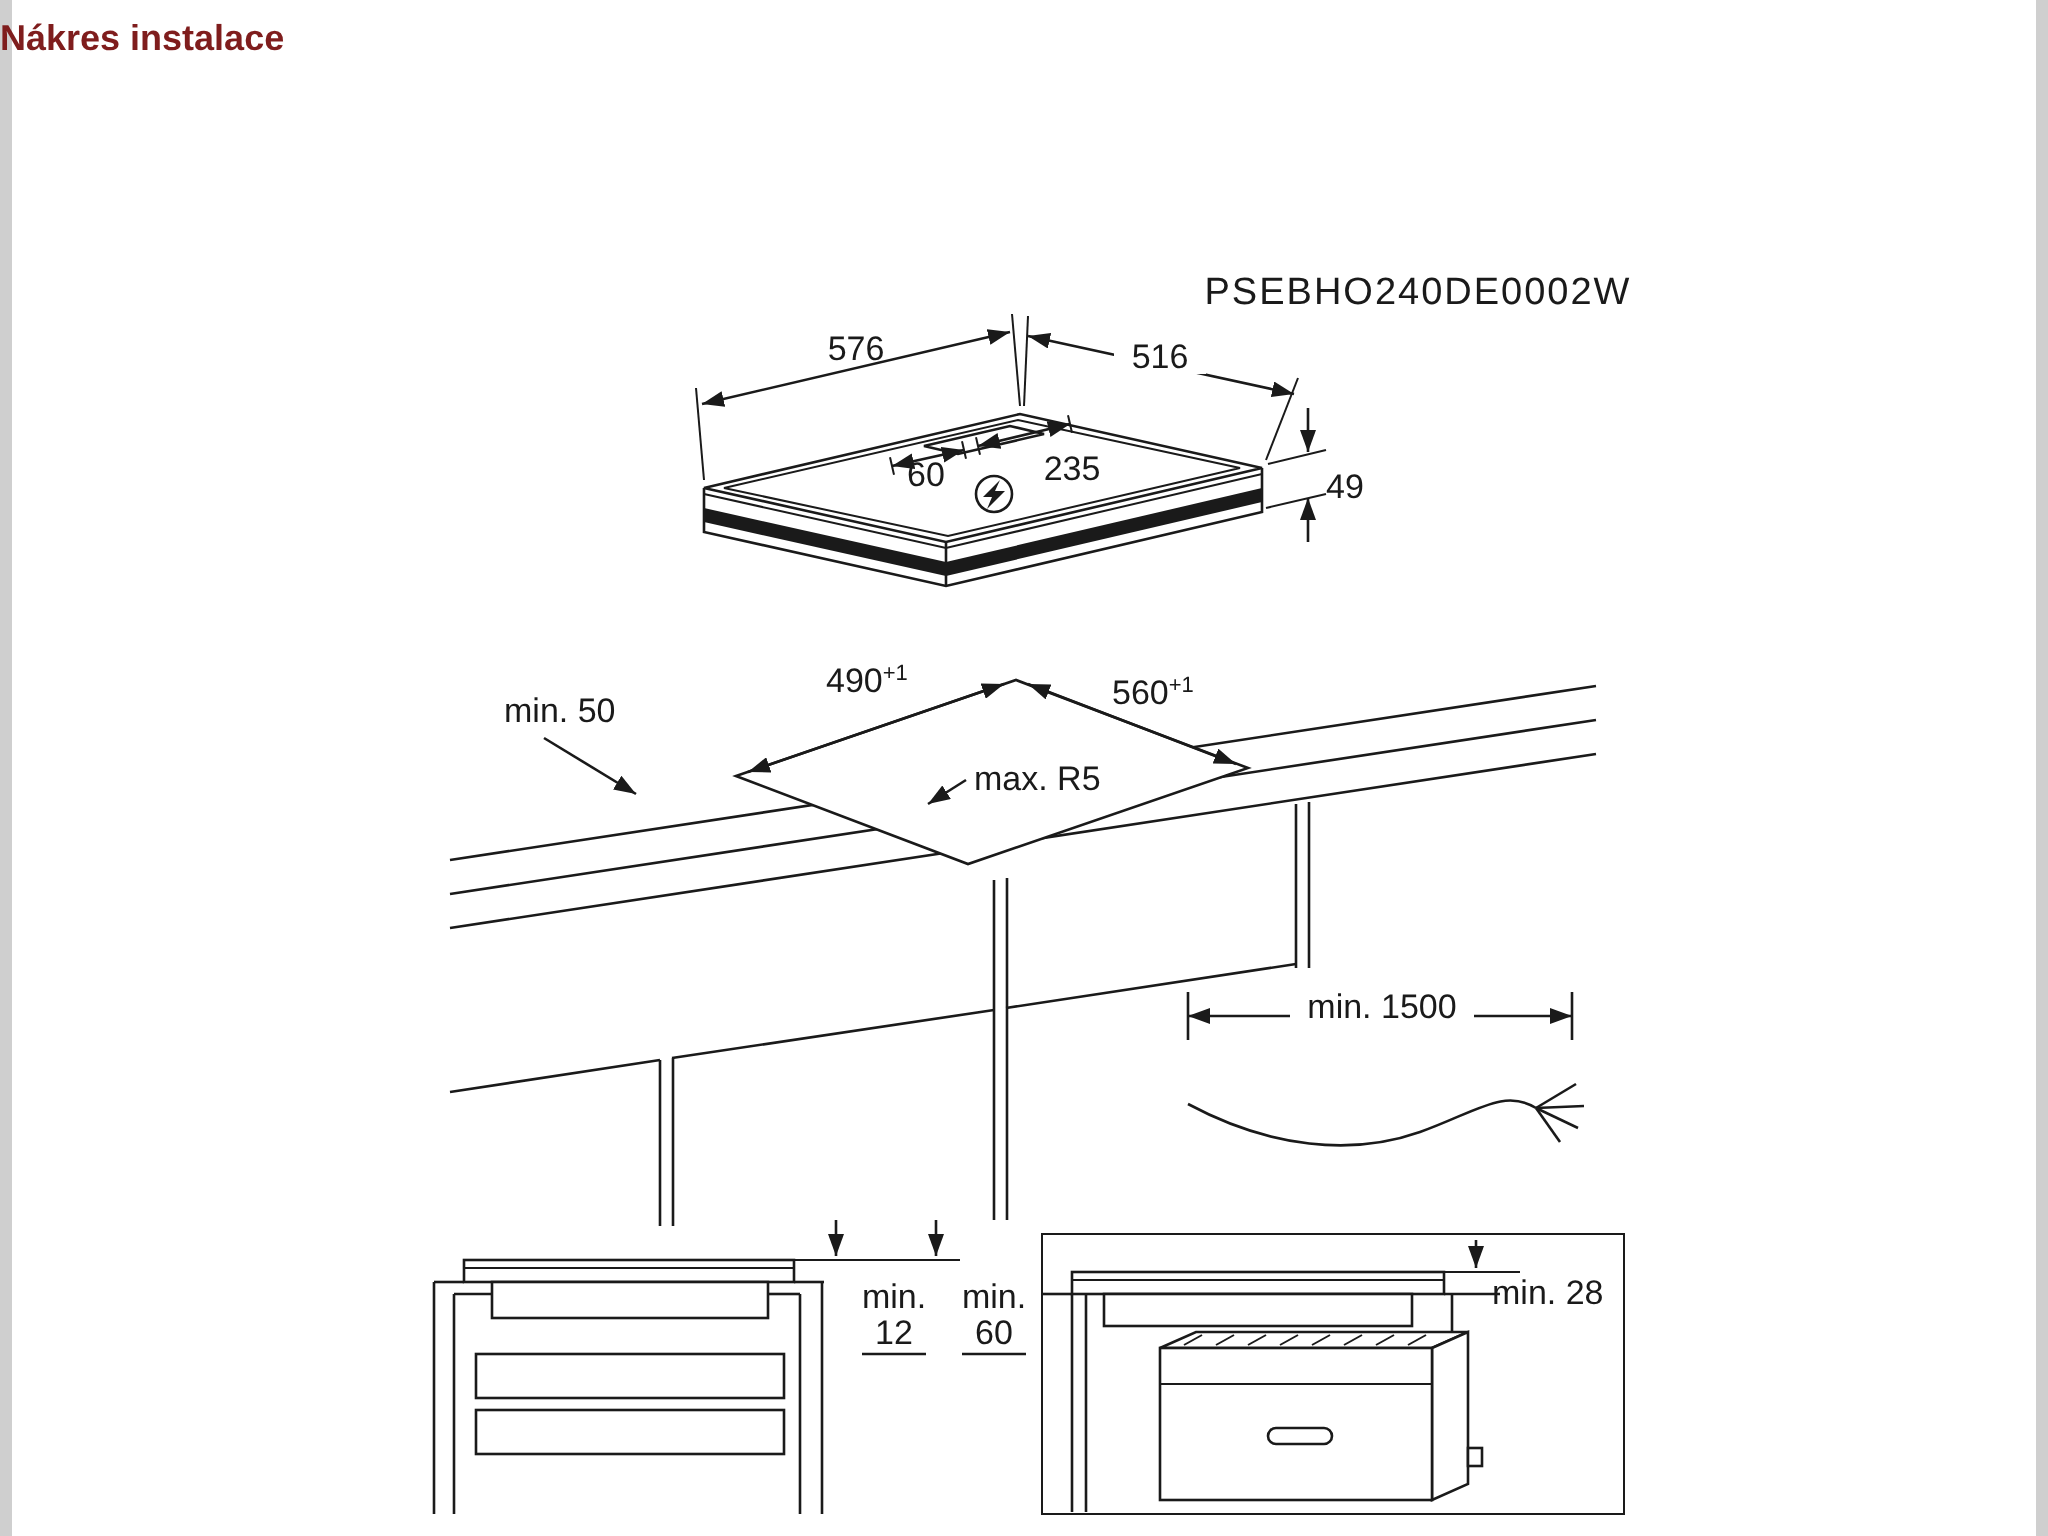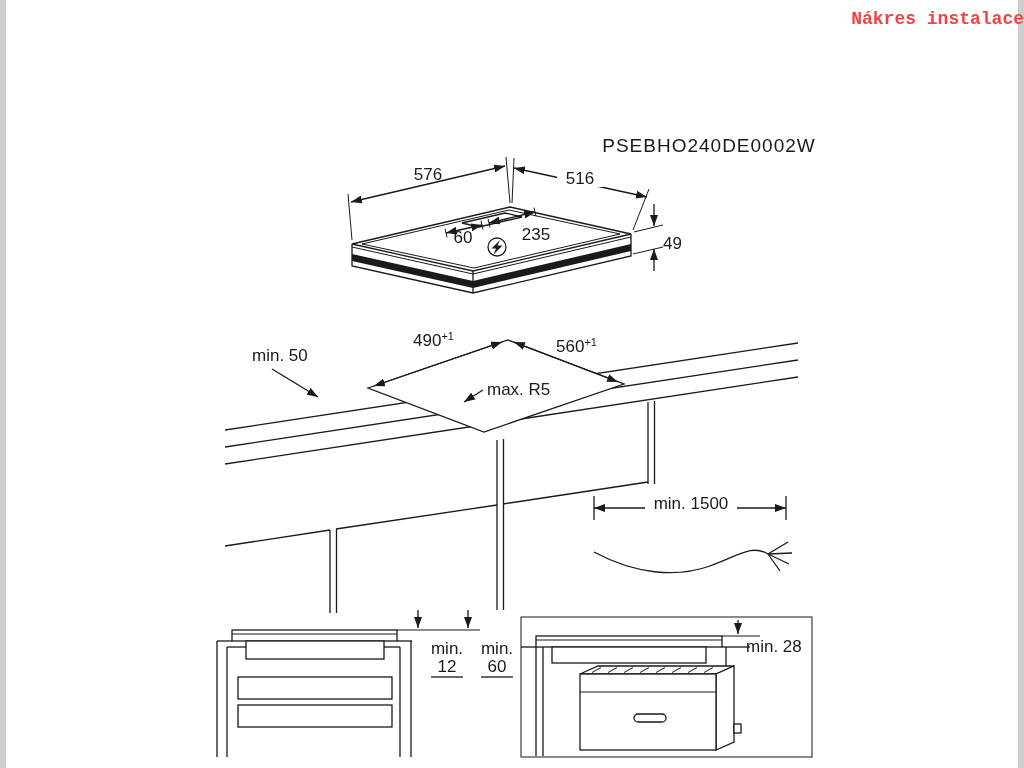--- a/index.html
+++ b/index.html
@@ -1,22 +1,22 @@
 <!DOCTYPE html>
 <html><head>
 <meta charset="utf-8">
 <style>
   html,body{margin:0;padding:0;background:#fff;}
   .page{position:relative;width:1024px;height:768px;background:#fff;overflow:hidden;
         font-family:"Liberation Sans",sans-serif;}
   .edge-bar{position:absolute;top:0;bottom:0;width:6px;background:#cfcfcf;}
   .edge-bar.left{left:0;}
   .edge-bar.right{right:0;}
-  .title{position:absolute;top:9px;left:0;right:0;text-align:right;
-         font-size:18px;font-weight:700;color:#ef4444;font-family:Liberation Mono, monospace;}
+  .title{position:absolute;top:9px;left:0;right:0;text-align:left;
+         font-size:18px;font-weight:700;color:#7f1d1d;}
   svg{position:absolute;left:0;top:0;}
   svg text{font-family:"Liberation Sans",sans-serif;font-size:17px;fill:#1a1a1a;}
   .model-text{font-size:19px;letter-spacing:1px;}
   .ln{stroke:#1a1a1a;stroke-width:1.3;fill:none;}
   .thin{stroke:#1a1a1a;stroke-width:1;fill:none;}
   .fillw{fill:#ffffff;stroke:#1a1a1a;stroke-width:1.3;}
   .fillb{fill:#1a1a1a;stroke:none;}
   .wbox{fill:#ffffff;stroke:none;}
   .sup{font-size:11px;}
 </style>

